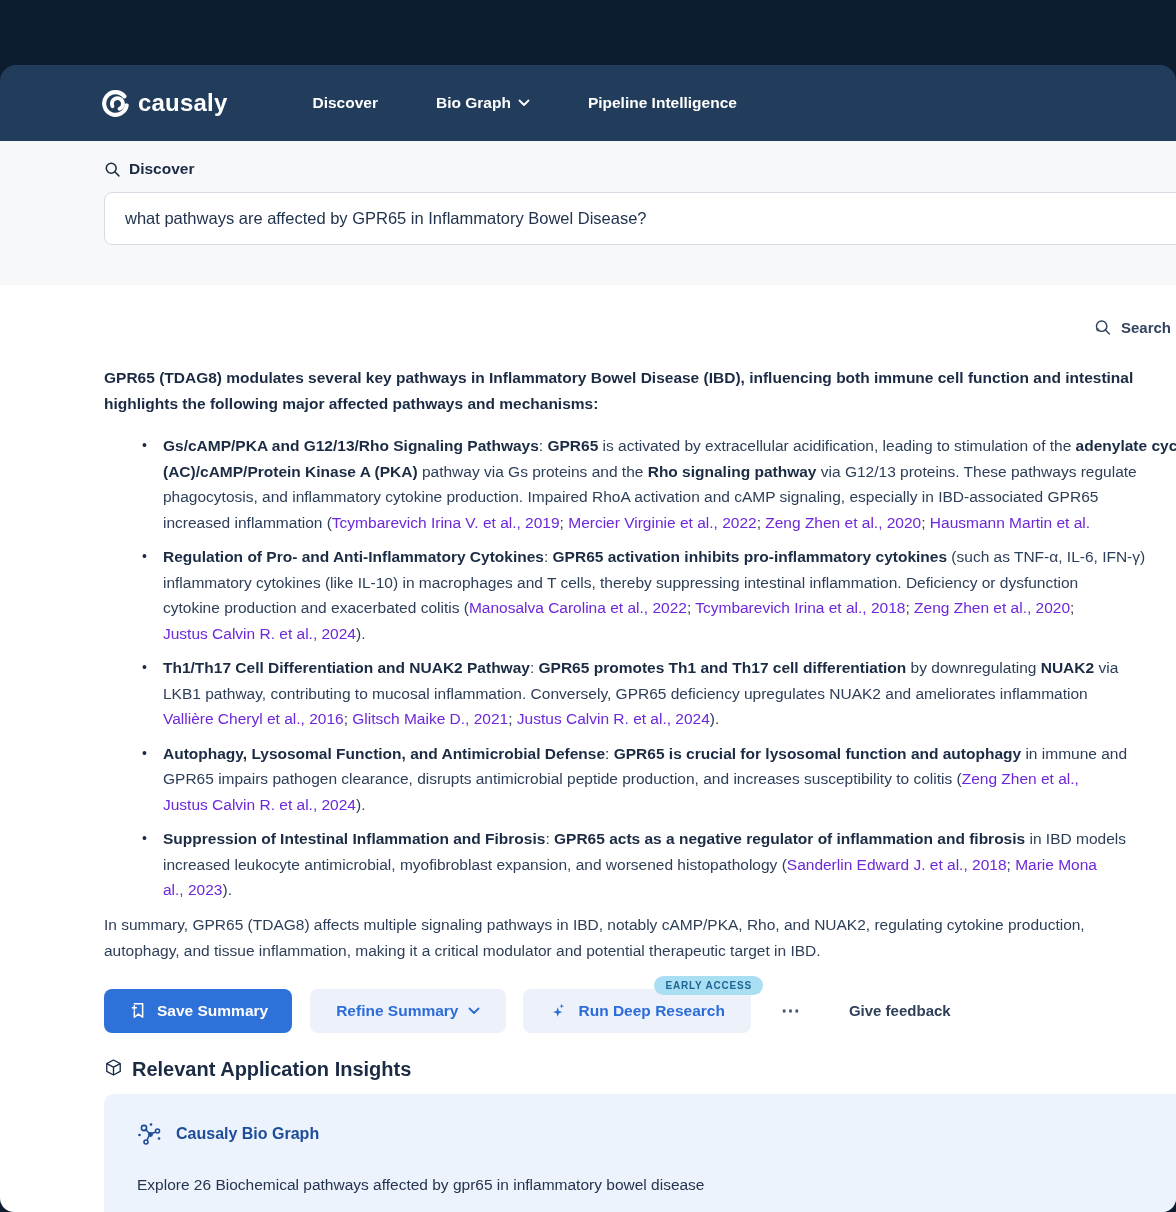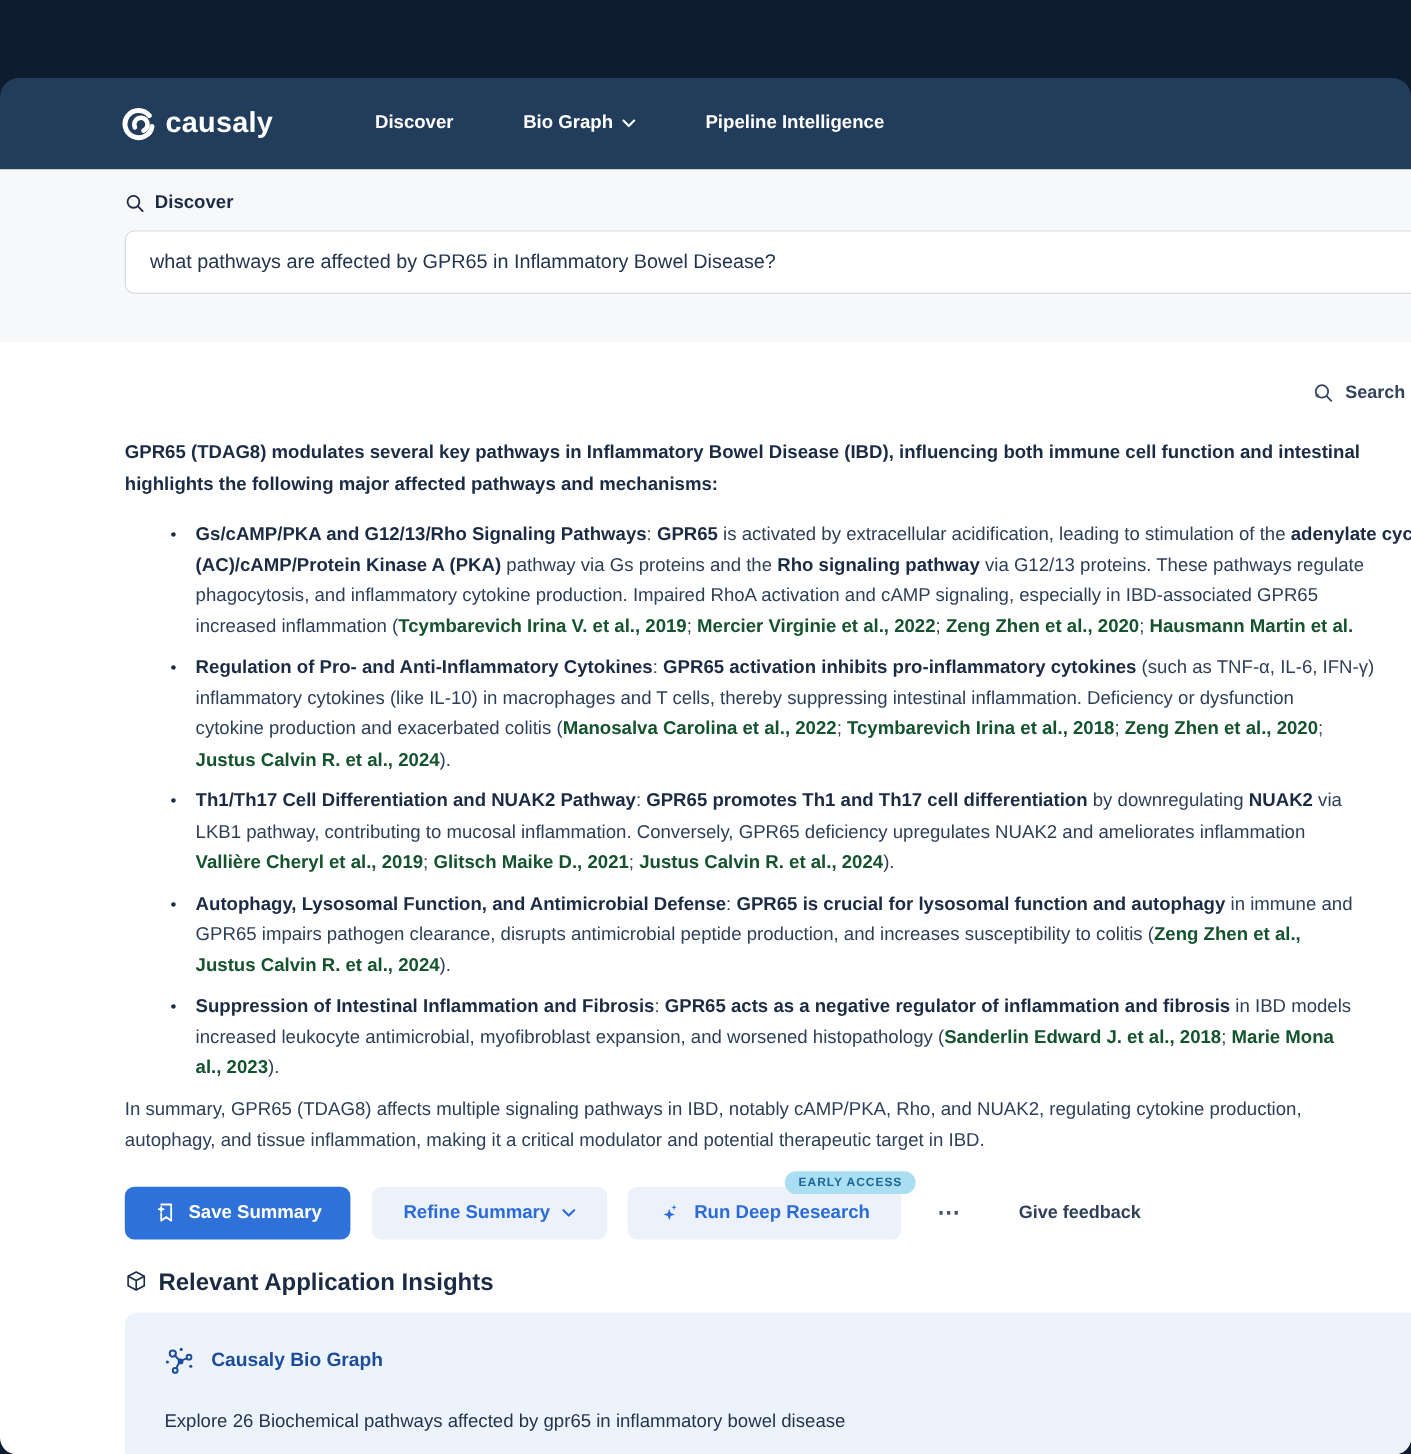--- a/index.html
+++ b/index.html
@@ -34,21 +34,21 @@
   .main { position: absolute; top: 285px; left: 0; width: 1176px; height: 927px; background: #ffffff; padding: 33px 0 0 104px; overflow: hidden; }
 
   .summary-head { position: relative; height: 22px; }
   .summary-title { display: flex; align-items: center; gap: 9px; font-size: 15.5px; font-weight: 700; color: #1b2b44; }
   .search-strategy { position: absolute; left: 989px; top: 0; display: flex; align-items: center; gap: 9px; font-size: 15px; font-weight: 600; color: #33445f; white-space: nowrap; cursor: pointer; }
 
   .para { margin-top: 25px; }
   .line { white-space: nowrap; overflow: hidden; font-size: 15.5px; line-height: 25.5px; color: #2d3e58; width: 1072px; }
   .intro .line { line-height: 26px; }
   .b { font-weight: 700; color: #1b2b44; }
-  .lnk { color: #14532d; cursor: pointer; font-weight: bold; }
+  .lnk { color: #6d28d9; cursor: pointer; }
 
   ul.bullets { list-style: none; margin-top: 16px; }
   ul.bullets li { position: relative; margin-left: 59px; margin-bottom: 9px; }
   ul.bullets li .line { width: 1013px; }
   ul.bullets li::before { content: "\2022"; position: absolute; left: -21px; top: 0; line-height: 25.5px; font-size: 14px; color: #1b2b44; }
   .outro { margin-top: 2px; }
   .outro .line { line-height: 26px; }
 
   
   .actions { margin-top: 25px; display: flex; align-items: center; height: 44px; position: relative; }
@@ -150,21 +150,21 @@
         </li>
         <li>
           <div class="line"><span class="b">Regulation of Pro- and Anti-Inflammatory Cytokines</span><span>: </span><span class="b">GPR65 activation inhibits pro-inflammatory cytokines</span><span> (such as TNF-α, IL-6, IFN-γ)</span></div>
           <div class="line"><span>inflammatory cytokines (like IL-10) in macrophages and T cells, thereby suppressing intestinal inflammation. Deficiency or dysfunction</span></div>
           <div class="line"><span>cytokine production and exacerbated colitis (</span><span class="lnk">Manosalva Carolina et al., 2022</span><span>; </span><span class="lnk">Tcymbarevich Irina et al., 2018</span><span>; </span><span class="lnk">Zeng Zhen et al., 2020</span><span>;</span></div>
           <div class="line"><span class="lnk">Justus Calvin R. et al., 2024</span><span>).</span></div>
         </li>
         <li>
           <div class="line"><span class="b">Th1/Th17 Cell Differentiation and NUAK2 Pathway</span><span>: </span><span class="b">GPR65 promotes Th1 and Th17 cell differentiation</span><span> by downregulating </span><span class="b">NUAK2</span><span> via</span></div>
           <div class="line"><span>LKB1 pathway, contributing to mucosal inflammation. Conversely, GPR65 deficiency upregulates NUAK2 and ameliorates inflammation</span></div>
-          <div class="line"><span class="lnk">Vallière Cheryl et al., 2019</span><span>; </span><span class="lnk">Glitsch Maike D., 2021</span><span>; </span><span class="lnk">Justus Calvin R. et al., 2024</span><span>).</span></div>
+          <div class="line"><span class="lnk">Vallière Cheryl et al., 2016</span><span>; </span><span class="lnk">Glitsch Maike D., 2021</span><span>; </span><span class="lnk">Justus Calvin R. et al., 2024</span><span>).</span></div>
         </li>
         <li>
           <div class="line"><span class="b">Autophagy, Lysosomal Function, and Antimicrobial Defense</span><span>: </span><span class="b">GPR65 is crucial for lysosomal function and autophagy</span><span> in immune and</span></div>
           <div class="line"><span>GPR65 impairs pathogen clearance, disrupts antimicrobial peptide production, and increases susceptibility to colitis (</span><span class="lnk">Zeng Zhen et al.,</span></div>
           <div class="line"><span class="lnk">Justus Calvin R. et al., 2024</span><span>).</span></div>
         </li>
         <li>
           <div class="line"><span class="b">Suppression of Intestinal Inflammation and Fibrosis</span><span>: </span><span class="b">GPR65 acts as a negative regulator of inflammation and fibrosis</span><span> in IBD models</span></div>
           <div class="line"><span>increased leukocyte antimicrobial, myofibroblast expansion, and worsened histopathology (</span><span class="lnk">Sanderlin Edward J. et al., 2018</span><span>; </span><span class="lnk">Marie Mona</span></div>
           <div class="line"><span class="lnk">al., 2023</span><span>).</span></div>

